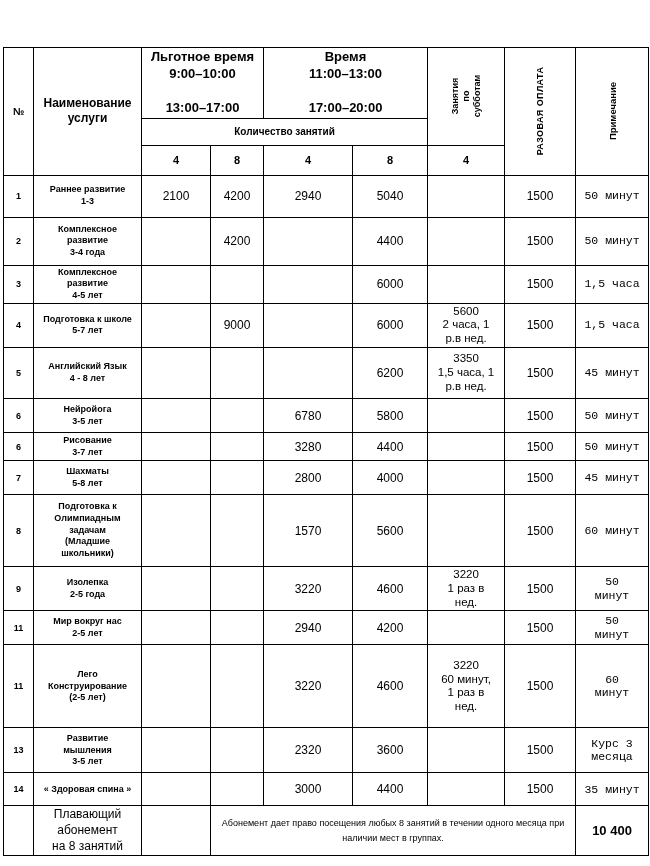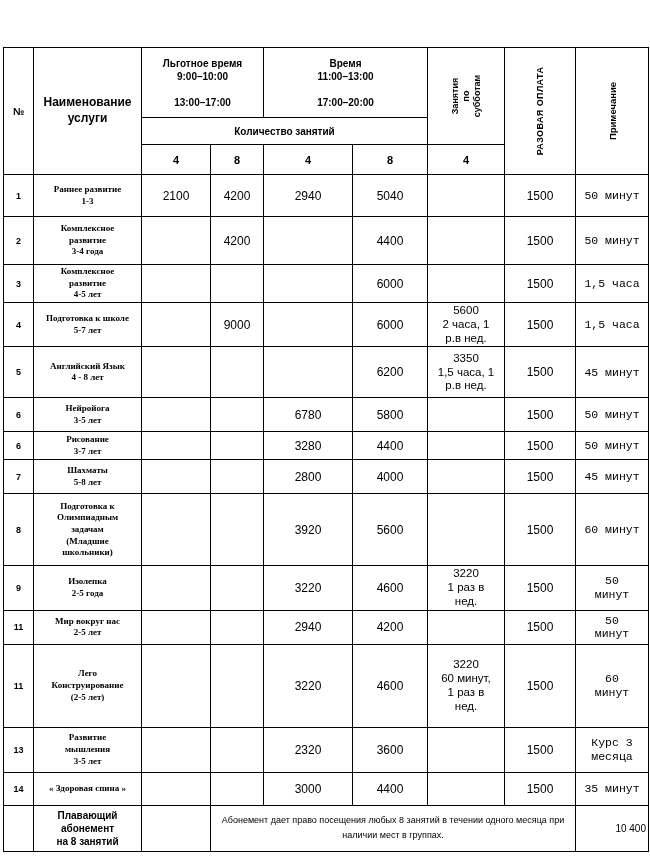--- a/index.html
+++ b/index.html
@@ -14,43 +14,43 @@
   th, td {
     border: 1px solid #000;
     text-align: center;
     vertical-align: middle;
     overflow: hidden;
     padding: 1px 2px;
   }
   thead th { font-weight: bold; }
   .h-num { font-size: 10px; }
   .h-service { font-size: 12px; white-space: pre-line; line-height: 1.3; }
-  .h-time { font-size: 10px; white-space: pre-line; line-height: 1.3; }
+  .h-time { font-size: 13px; white-space: pre-line; line-height: 1.3; }
   .h-count { font-size: 10px; }
   .h-48 { font-size: 11px; }
   
   .vc { position: relative; padding: 0; }
   .vt {
     position: absolute; top: 50%; left: 50%;
     transform: translate(-50%, -50%) rotate(-90deg);
     white-space: nowrap; font-weight: bold;
   }
   .vt-sat { font-size: 9px; white-space: normal; width: 48px; line-height: 1.2; text-align: center; }
   .vt-pay { font-size: 9px; letter-spacing: 0.4px; }
   .vt-note { font-size: 9.5px; }
   
   td.n  { font-size: 9px; font-weight: bold; }
-  td.s  { font-size: 9px; font-weight: bold; white-space: pre-line; line-height: 1.3; font-family: Liberation Serif, serif; }
+  td.s  { font-size: 9px; font-weight: bold; white-space: pre-line; line-height: 1.3; }
   td.p  { font-size: 12px; }
   td.sat { font-size: 11.5px; white-space: pre-line; line-height: 1.2; }
   td.nt { font-size: 11.5px; white-space: pre-line; line-height: 1.2; font-family: Liberation Mono, monospace; }
   
-  td.fsvc { font-size: 10px; font-weight: bold; white-space: pre-line; line-height: 1.3; }
+  td.fsvc { font-size: 12px; font-weight: normal; white-space: pre-line; line-height: 1.3; }
   td.ftext { font-size: 9px; font-weight: normal; line-height: 1.7; padding: 0 6px; }
-  td.fprice { font-size: 10px; font-weight: normal; text-align: right; }
+  td.fprice { font-size: 13px; font-weight: bold; }
 </style>
 </head>
 <body>
 
 <div class="page">
   <table>
     <colgroup>
       <col style="width:30px">
         <col style="width:108px">
         <col style="width:69px">
@@ -200,21 +200,21 @@
       </tr>
       <tr style="height:72px">
         <td class="n">8</td>
         <td class="s">Подготовка к
 Олимпиадным
 задачам
 (Младшие
 школьники)</td>
         <td class="p"></td>
         <td class="p"></td>
-        <td class="p">3920</td>
+        <td class="p">1570</td>
         <td class="p">5600</td>
         <td class="sat"></td>
         <td class="p">1500</td>
         <td class="nt">60 минут</td>
       </tr>
       <tr style="height:42px">
         <td class="n">9</td>
         <td class="s">Изолепка
 2-5 года</td>
         <td class="p"></td>

